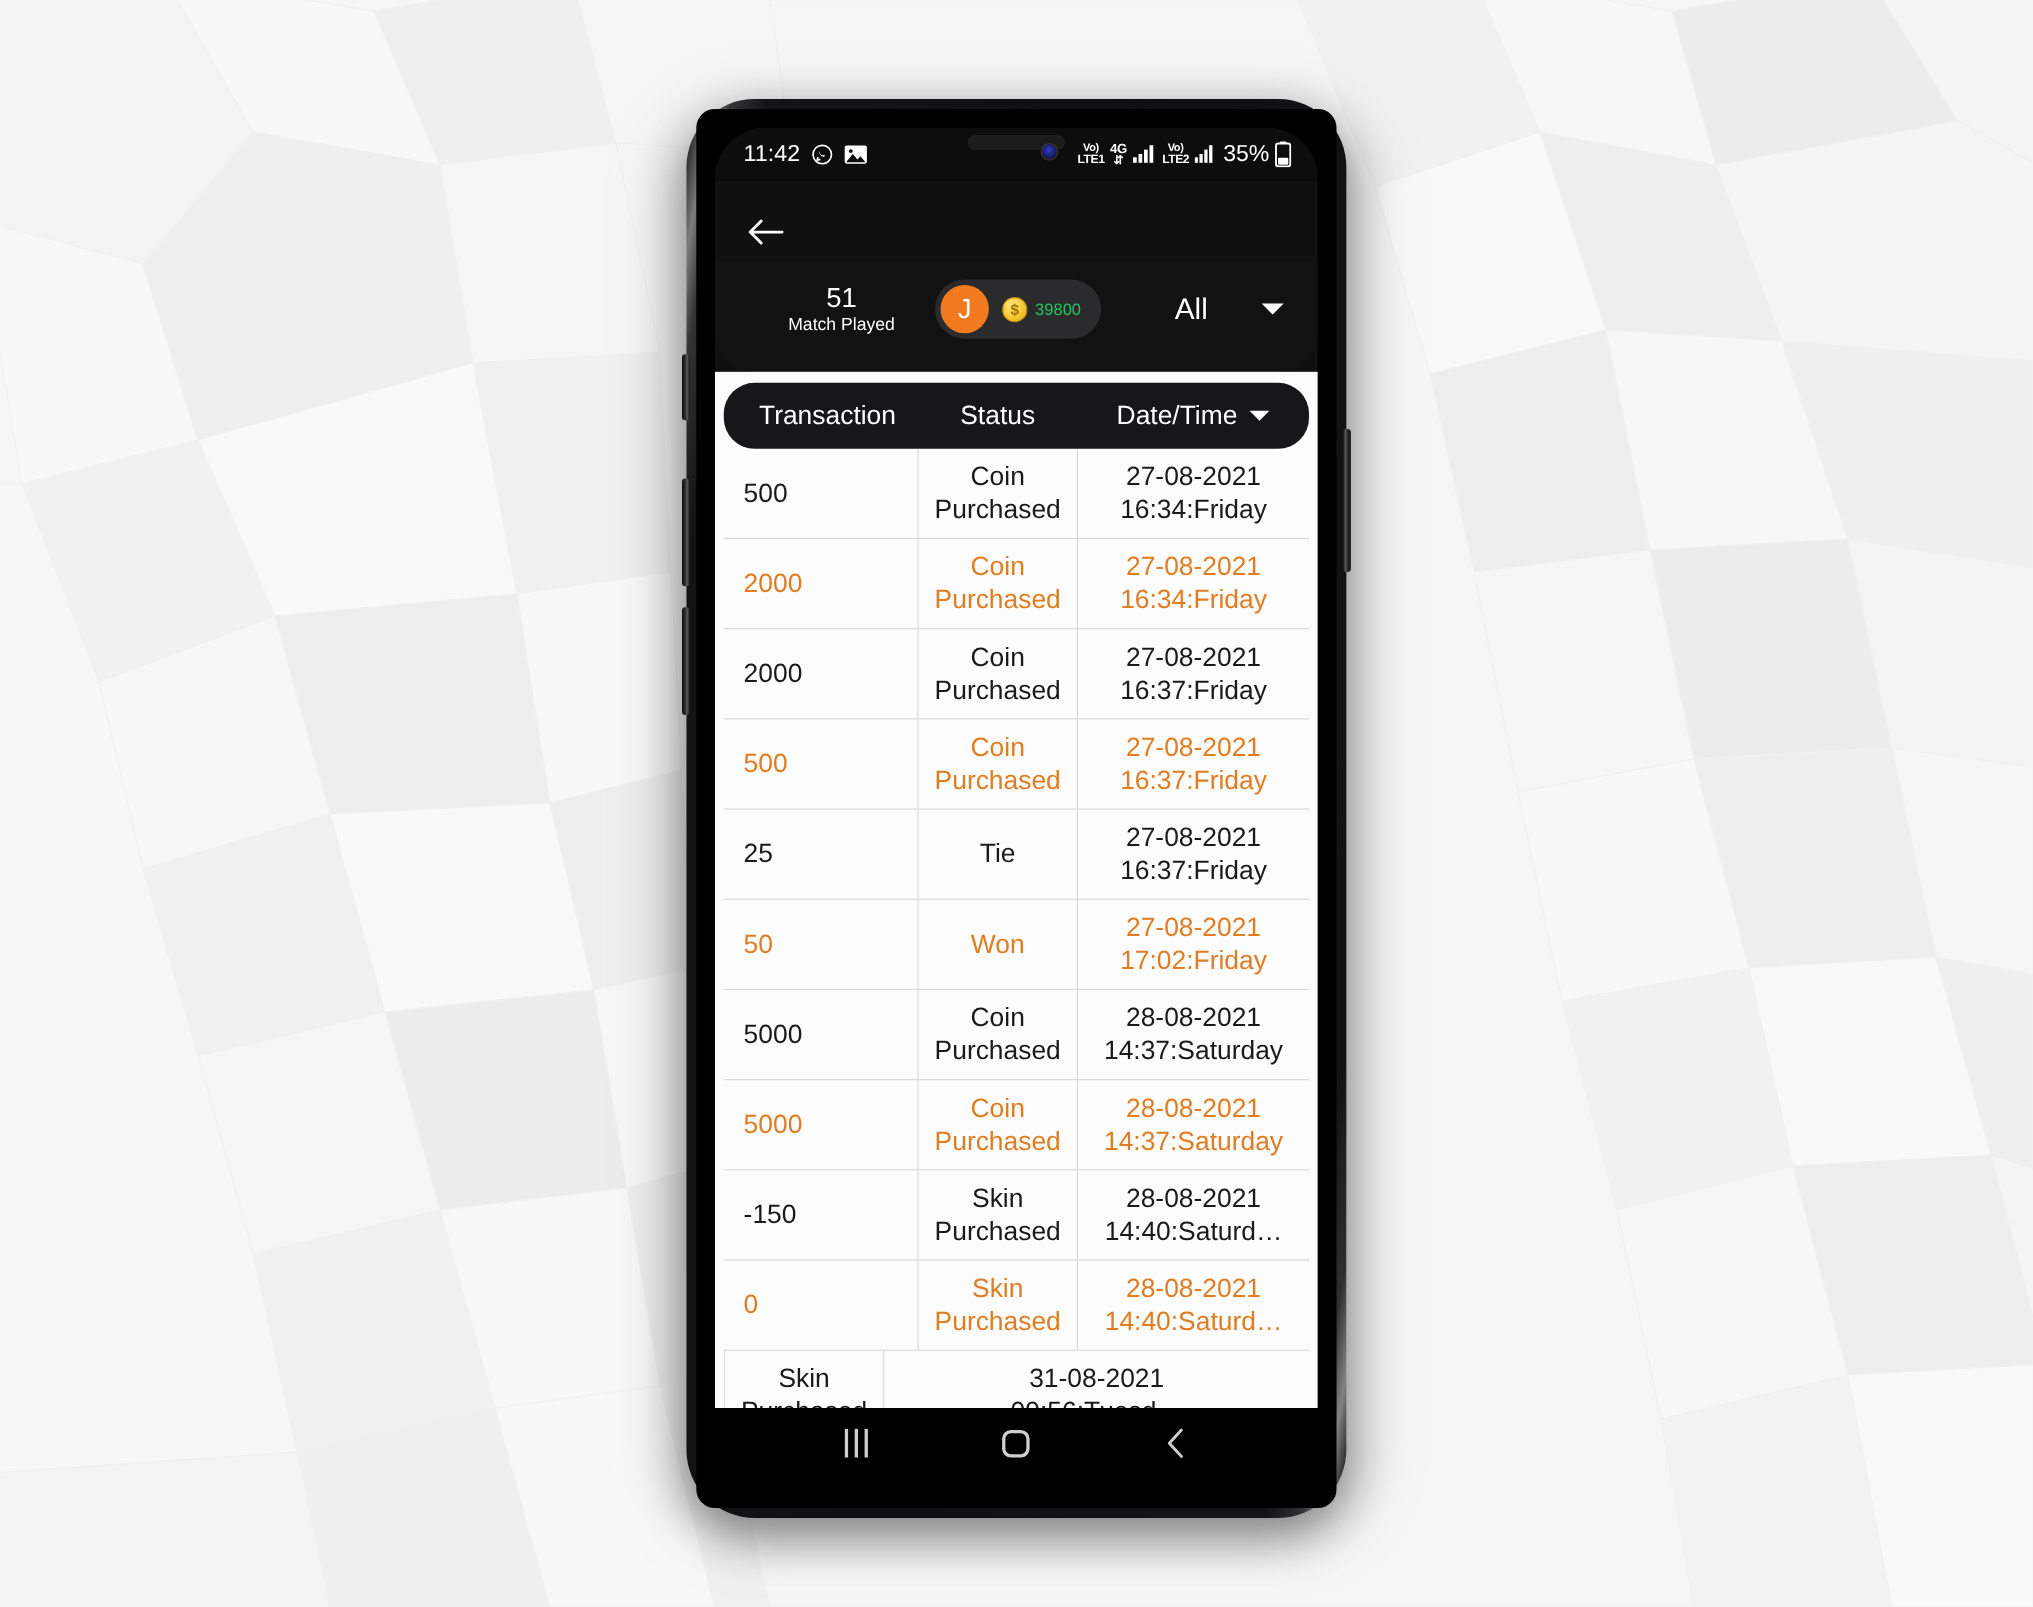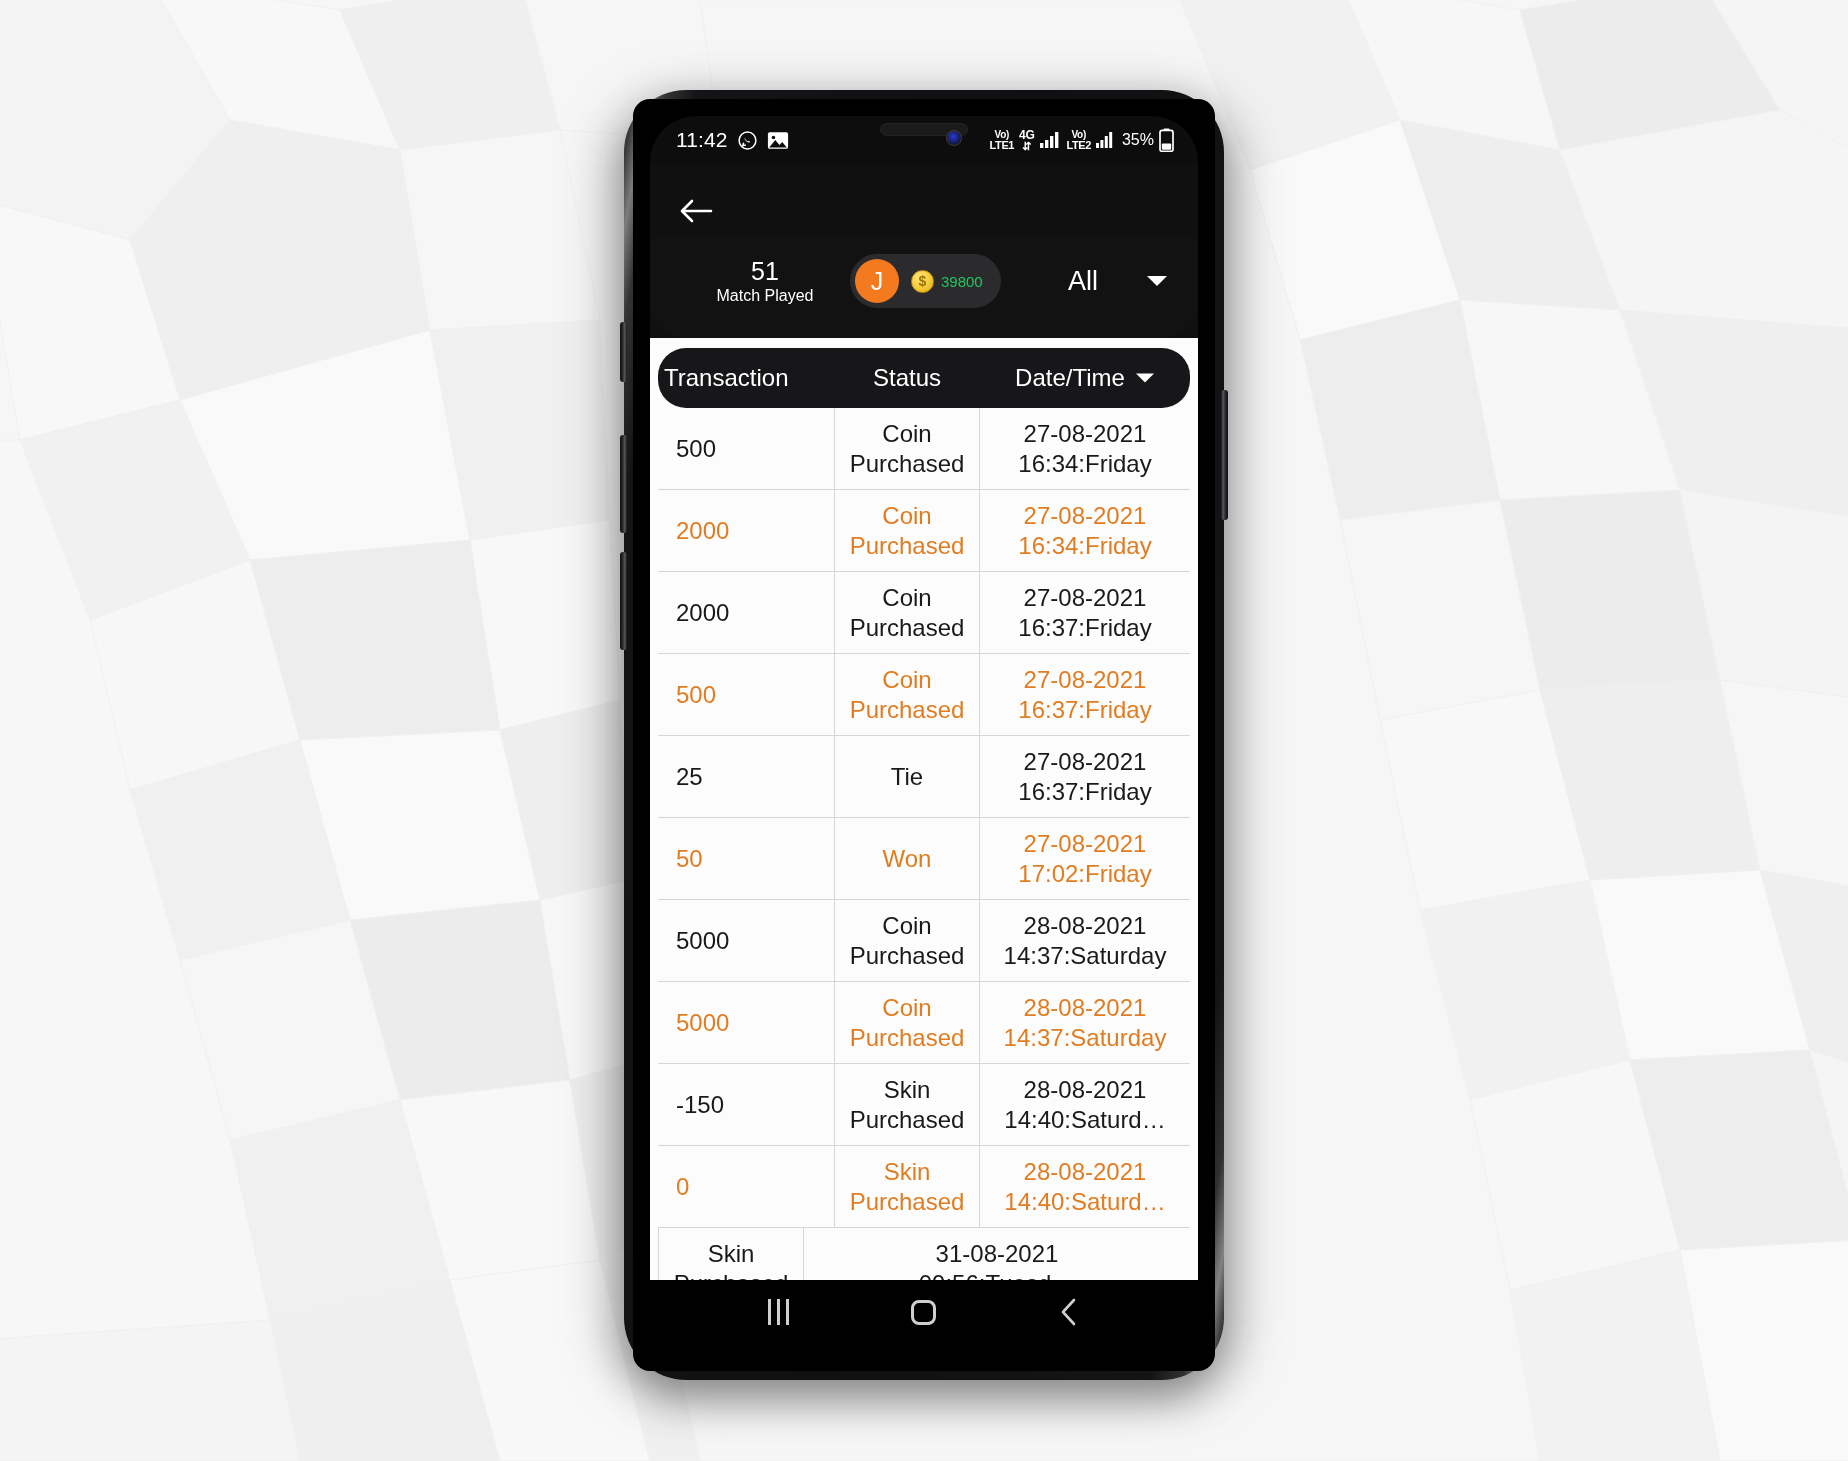--- a/index.html
+++ b/index.html
@@ -99,21 +99,21 @@
     color: #fff;
   }
   .sb-left { display: flex; align-items: center; gap: 9px; }
   .sb-time { font-size: 21px; letter-spacing: .1px; }
   .sb-right {
     margin-left: auto;
     display: flex;
     align-items: center;
     gap: 5px;
   }
-  .sb-batt-pct { font-size: 16px; margin-left: 3px; }
+  .sb-batt-pct { font-size: 21px; margin-left: 3px; }
 
   .notch {
     position: absolute;
     left: 50%;
     transform: translateX(-50%);
     top: 7px;
     width: 88px; height: 13px;
     border-radius: 8px;
     background: #1b1b1c;
     border: 1px solid #242425;
@@ -229,21 +229,21 @@
     background: #17171a;
     border-radius: 28px;
     height: 60px;
     display: flex;
     align-items: center;
     color: #fff;
     flex: 0 0 60px;
     cursor: pointer;
   }
   .th { font-size: 24px; text-align: center; }
-  .th-0 { flex: 0 0 176px; text-align: left; padding-left: 6px; }
+  .th-0 { flex: 0 0 176px; text-align: left; padding-left: 32px; }
   .th-1 { flex: 0 0 146px; }
   .th-2 { flex: 1; display: flex; align-items: center; justify-content: center; gap: 10px; }
 
   .tbody { flex: 1; overflow: hidden; }
 
   .trow {
     display: flex;
     min-height: 82px;
     border-bottom: 1.5px solid #d6d6d6;
     align-items: stretch;

